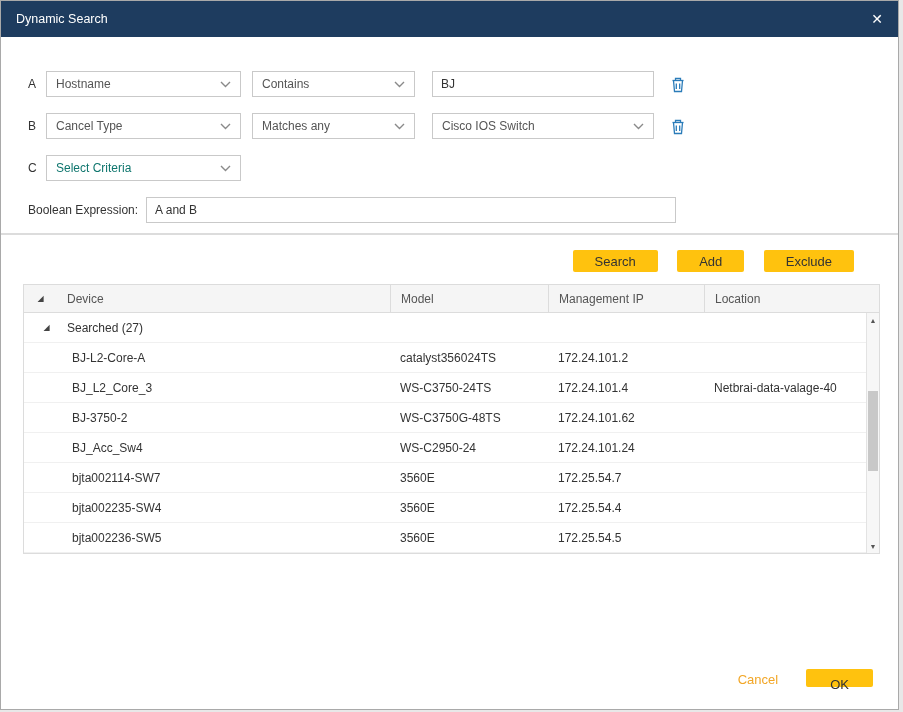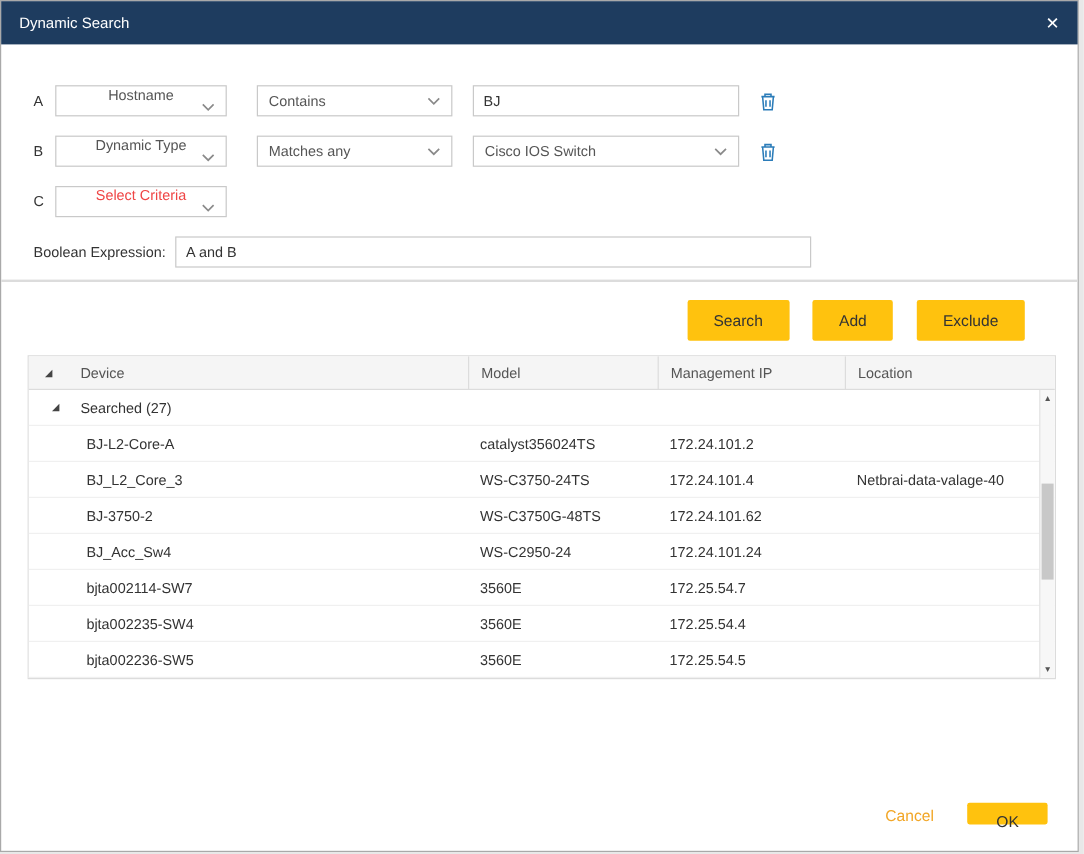--- a/index.html
+++ b/index.html
@@ -17,37 +17,37 @@
   }
   
   .crit-row { display:flex; align-items:center; margin-left:27px; margin-top:16px; }
   .crit-row.first { margin-top:34px; }
   .crit-label { width:18px; font-size:12px; color:#333; }
   .select {
     height:26px; border:1px solid #c9c9c9; background:#fff; display:flex;
     align-items:center; padding:0 9px; font-size:12px; color:#555; cursor:pointer;
   }
   .select .chev { margin-left:auto; display:flex; align-items:center; }
-  .sel-field { width:143px; margin-right:25px;flex-direction:column; }
+  .sel-field { width:195px; margin-right:11px; }
   .sel-op    { width:163px; margin-right:17px; }
   .sel-val   { width:222px; }
   .txt-input {
     width:222px; height:26px; border:1px solid #c9c9c9; font-size:12px; color:#333;
     padding:0 8px; font-family:"Liberation Sans", sans-serif; outline:none;
   }
   .trash { margin-left:16px; cursor:pointer; display:flex; align-items:center; }
   
   .bool-row { display:flex; align-items:center; margin:16px 0 0 27px; }
   .bool-row .bool-label { font-size:12px; color:#333; margin-right:8px; }
   .bool-row input { width:530px; }
   .divider { border:none; border-top:2px solid #dcdcdc; margin-top:10px; }
   
   .actions { text-align:right; margin:15px 44px 0 0; }
   .btn {
-    background:#ffc20e; border:none; border-radius:2px; height:34px;
+    background:#ffc20e; border:none; border-radius:2px; height:22px;
     padding:4px 22px; font-size:13px; color:#333; cursor:pointer; margin-left:15px;
     font-family:"Liberation Sans", sans-serif;
   }
   
   .table { margin:12px 18px 0 22px; border:1px solid #dcdcdc; font-size:12px; }
   .thead {
     display:grid; grid-template-columns:33px 333px 158px 156px 1fr;
     background:#f5f5f5; height:28px; align-items:center; color:#555;
     border-bottom:1px solid #dcdcdc;
   }
@@ -114,21 +114,21 @@
           <path d="M5.5 4.5v-2h5v2"></path>
           <path d="M3.5 4.5l1 11h7l1-11"></path>
           <path d="M6.3 7.5v5.5M9.7 7.5v5.5"></path>
       </svg>
     </span>
   </div>
 
   <div class="crit-row">
     <span class="crit-label">B</span>
     <div class="select sel-field">
-      <span>Dynamic Type</span>
+      <span>Cancel Type</span>
       <span class="chev">
         <svg width="11" height="7">
             <polyline points="1,1 5.5,5.5 10,1" fill="none" stroke="#8a8a8a" stroke-width="1.4"></polyline>
           </svg>
       </span>
     </div>
     <div class="select sel-op">
       <span>Matches any</span>
       <span class="chev">
         <svg width="11" height="7">
@@ -149,21 +149,21 @@
         <path d="M2.5 4.5h11"></path>
           <path d="M5.5 4.5v-2h5v2"></path>
           <path d="M3.5 4.5l1 11h7l1-11"></path>
           <path d="M6.3 7.5v5.5M9.7 7.5v5.5"></path>
       </svg>
     </span>
   </div>
 
   <div class="crit-row">
     <span class="crit-label">C</span>
-    <div class="select sel-field" style="color:#ef4444;">
+    <div class="select sel-field" style="color:#0f766e;">
       <span>Select Criteria</span>
       <span class="chev">
         <svg width="11" height="7">
             <polyline points="1,1 5.5,5.5 10,1" fill="none" stroke="#8a8a8a" stroke-width="1.4"></polyline>
           </svg>
       </span>
     </div>
   </div>
 
   <div class="bool-row">

